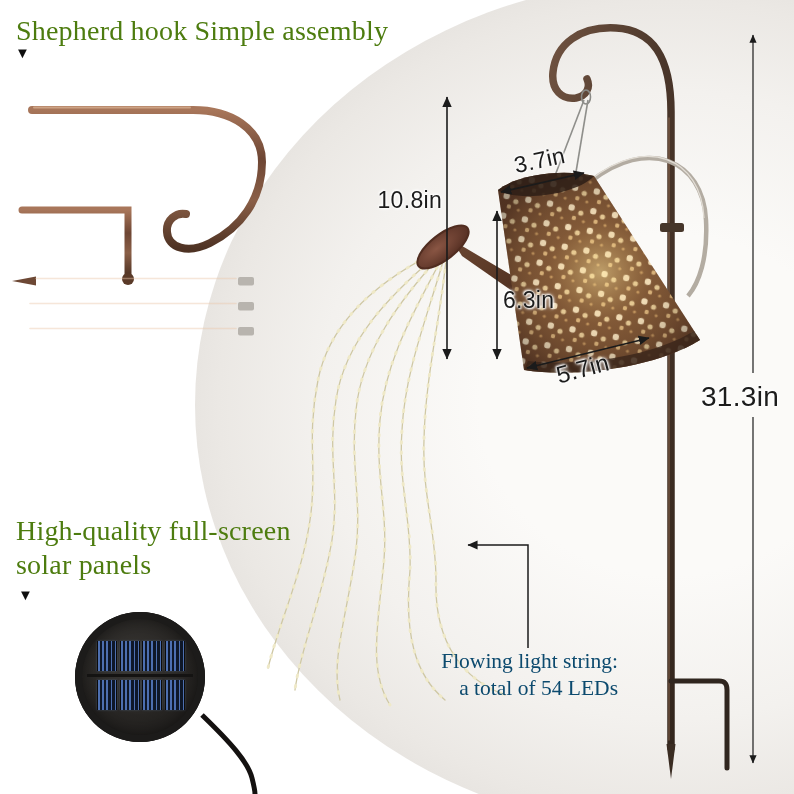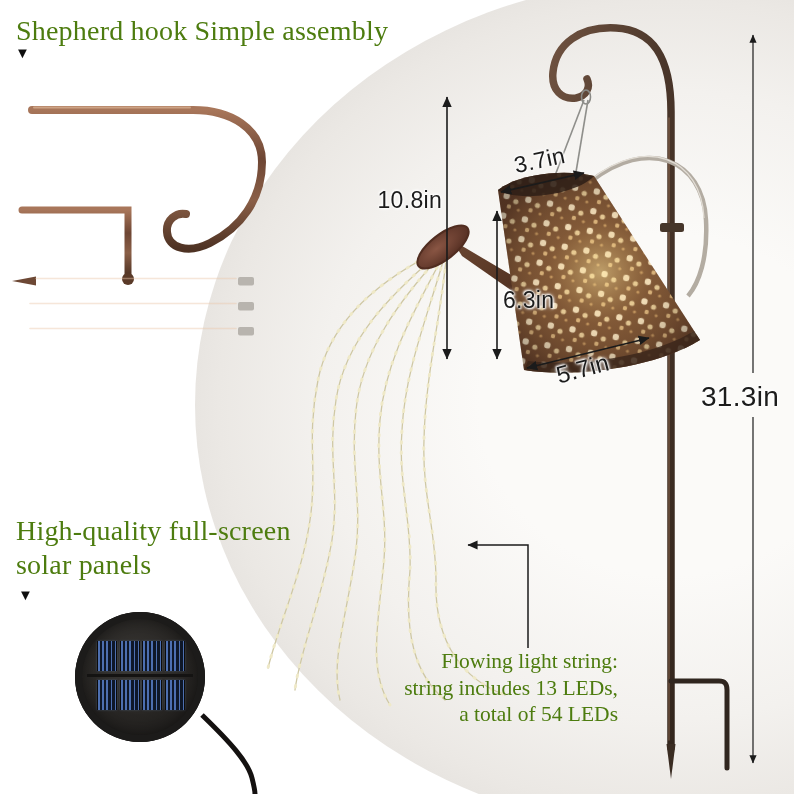--- a/index.html
+++ b/index.html
@@ -17,21 +17,21 @@
   .dim{
     position:absolute;font-family:"Liberation Sans",sans-serif;color:#1c1c1c;
     font-size:23px;font-weight:500;letter-spacing:.3px;
     text-shadow:0 0 3px #fff,0 0 5px #fff,1px 1px 2px #fff,-1px -1px 2px #fff;
   }
   .dim.r12{transform:rotate(-12deg);}
   .dim.r15{transform:rotate(-15deg);}
   .dim.big{font-size:28px;}
   .flow-text{
     position:absolute;left:388px;top:648px;width:230px;text-align:right;
-    color:#4d7c0f;font-size:21.5px;line-height:26.5px;
+    color:#0c4a6e;font-size:21.5px;line-height:26.5px;
   }
   
   .solar{
     position:absolute;left:75px;top:612px;width:130px;height:130px;border-radius:50%;
     background:radial-gradient(circle at 45% 40%,#3a3835 0%,#262422 55%,#191817 100%);
     box-shadow:inset 0 0 0 7px #1c1b1a, inset 0 0 22px rgba(0,0,0,.8);
   }
   .solar-divider{position:absolute;left:12px;top:62px;width:106px;height:3px;background:#141312;}
   .cells{
     position:absolute;left:22px;top:29px;display:grid;
@@ -192,17 +192,16 @@
   <div class="tri" style="left:18px;top:588px;">▼</div>
 
   <div class="dim" style="left:356px;top:179px;width:86px;text-align:right;margin-top:8px;">10.8in</div>
   <div class="dim r12" style="left:514px;top:147px;">3.7in</div>
   <div class="dim" style="left:459px;top:287px;margin-left:44px;">6.3in</div>
   <div class="dim r15" style="left:556px;top:355px;font-size:24px;">5.7in</div>
   <div class="dim big" style="left:701px;top:381px;">31.3in</div>
 
   <div class="flow-text">
     <div>Flowing light string:</div>
-    <div>string includes 13 LEDs,</div>
     <div>a total of 54 LEDs</div>
   </div>
 
 </div>
 
 </body></html>

